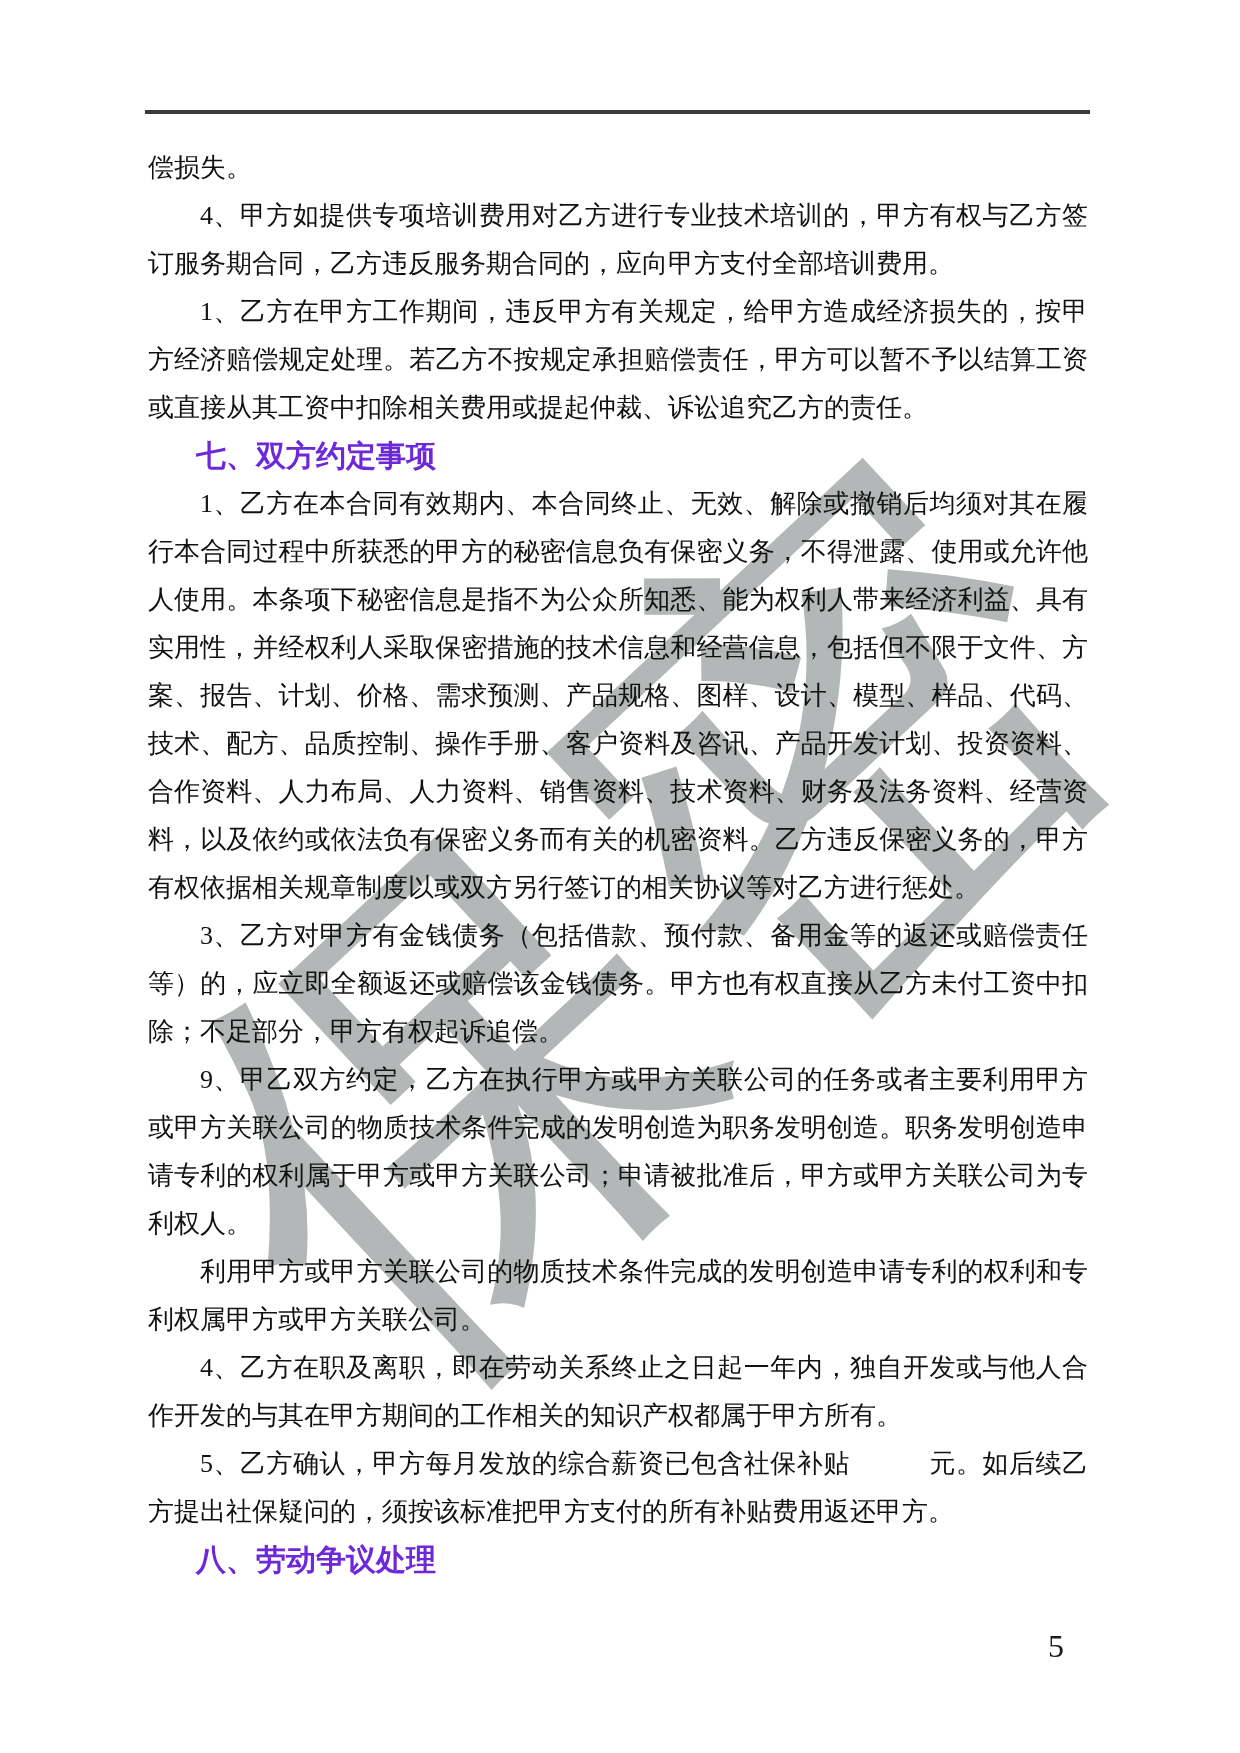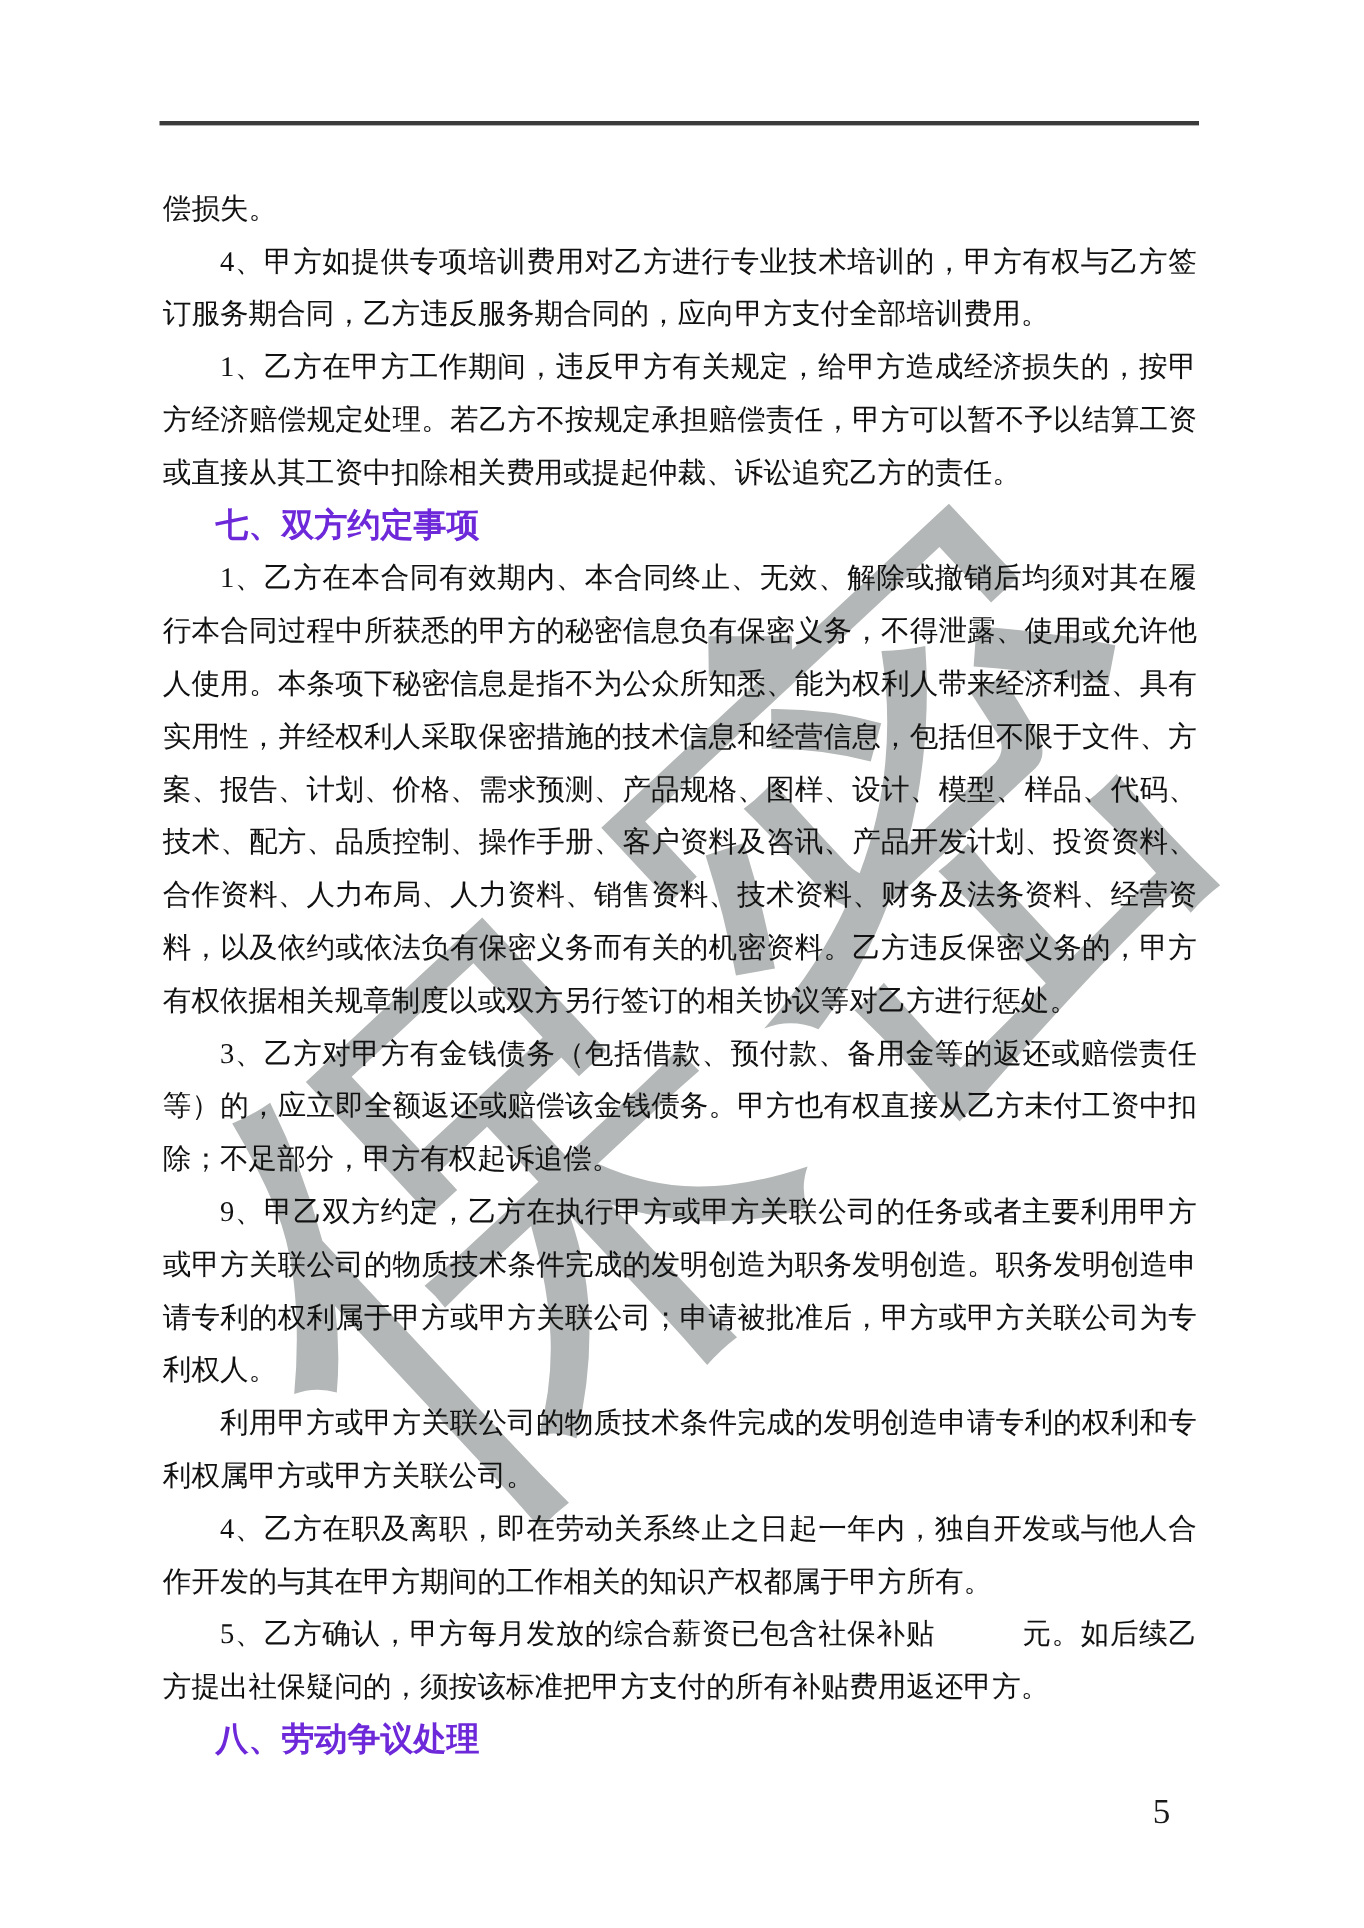--- a/index.html
+++ b/index.html
@@ -30,21 +30,21 @@
     font-size: 500px;
     line-height: 1;
     letter-spacing: 20px;
     white-space: nowrap;
     color: #b4b7b7;
     z-index: 0;
     user-select: none;
   }
   .content {
     position: absolute;
-    top: 166px;
+    top: 144px;
     left: 148px;
     width: 940px;
     z-index: 1;
     font-size: 26px;
     line-height: 48px;
     text-align: justify;
     text-justify: inter-ideograph;
   }
   .content p { margin: 0; }
   .indent { text-indent: 2em; }

